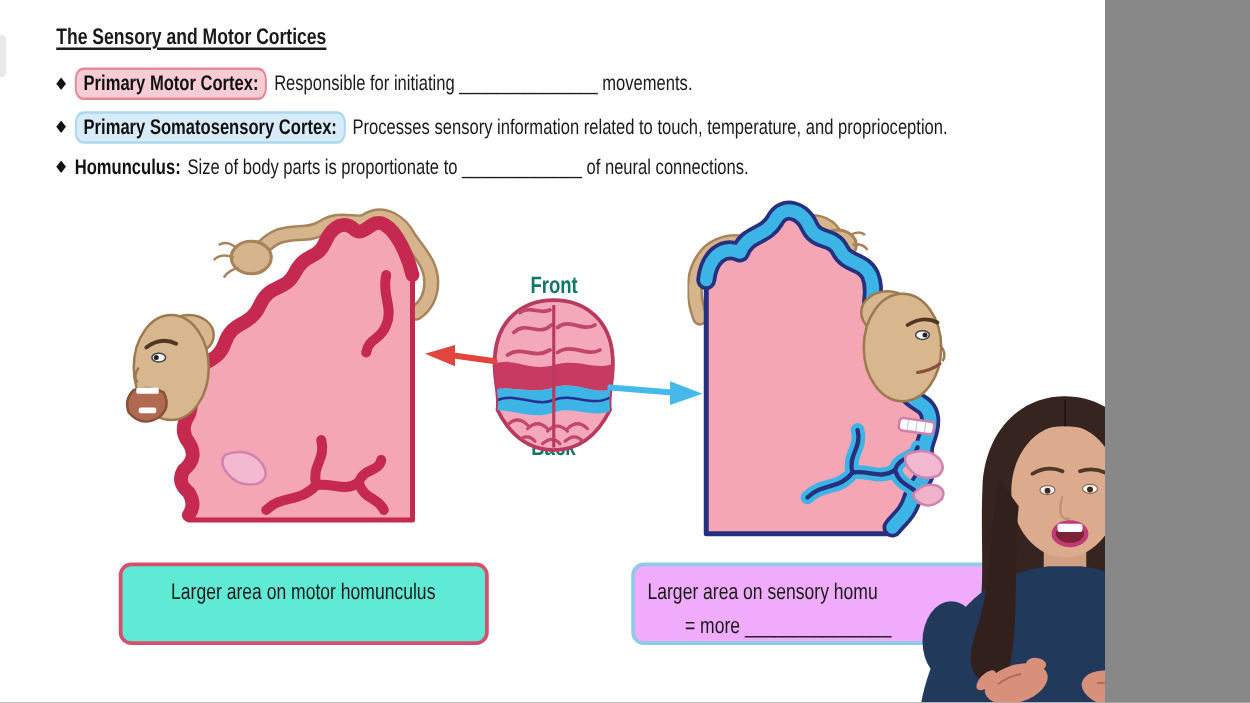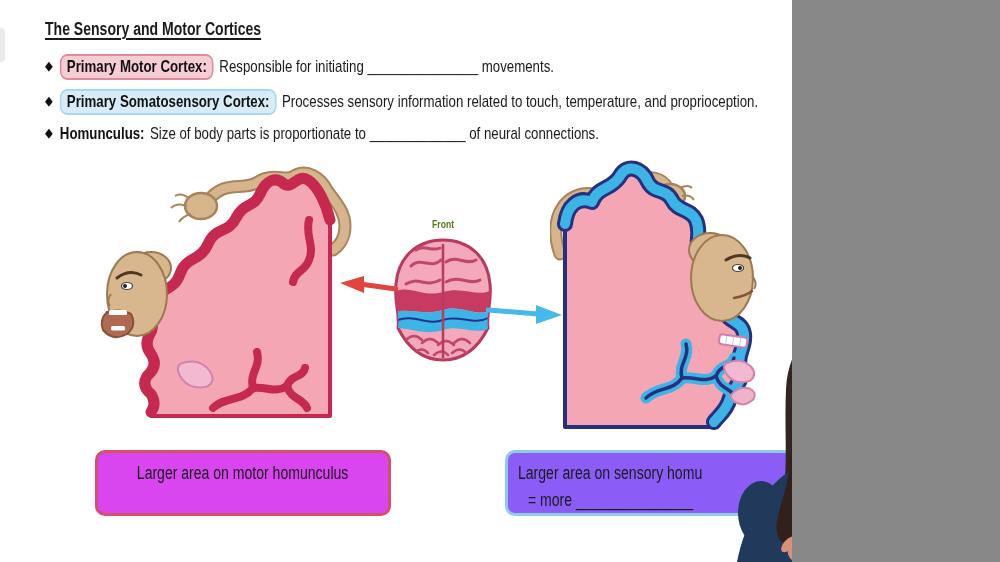--- a/index.html
+++ b/index.html
@@ -1,17 +1,17 @@
 <!DOCTYPE html>
 <html><head>
 <meta charset="utf-8">
 <style>
   html,body{margin:0;padding:0;background:#888;}
   .slide{
-    position:relative;width:792px;height:562px;background:#ffffff;
+    position:relative;width:884px;height:562px;background:#ffffff;
     overflow:hidden;font-family:"Liberation Sans",sans-serif;color:#1a1a1a;
   }
   .abs{position:absolute;}
   .condensed{display:inline-flex;align-items:center;transform:scaleX(0.78);transform-origin:0 50%;white-space:nowrap;}
   .condensed.center{transform-origin:50% 50%;}
   .condensed.right{transform-origin:100% 50%;}
 
   
   .title{left:45px;top:19px;font-size:18px;font-weight:bold;}
   .title .condensed{text-decoration:underline;text-decoration-thickness:2px;text-underline-offset:3px;}
@@ -22,30 +22,30 @@
   .bullet-row .term{font-weight:bold;color:#111;}
   .bullet-row .pill{padding:1px 7px;border-radius:9px;border:2px solid;line-height:1.15;}
   .pill.pink{background:#f6ccd5;border-color:#e28a9b;}
   .pill.blue{background:#d7ecf8;border-color:#a9d9ef;}
   .bullet-row .rest{margin-left:7px;}
 
   
   .diag-label{font-weight:bold;line-height:1.25;}
   .motor-label{left:190px;top:374px;width:135px;text-align:right;font-size:13px;color:#3c3c3c;}
   .sensory-label{left:577px;top:362px;font-size:12.5px;color:#232a6e;line-height:1.3;}
-  .front-label,.back-label{width:90px;text-align:center;font-size:11px;color:#4d7c0f;font-weight:bold;}
+  .front-label,.back-label{width:90px;text-align:center;font-size:19px;color:#0f766e;font-weight:bold;}
   .front-label{left:398px;top:218px;}
   .back-label{left:398px;top:348px;}
 
   
   .callout{border-radius:10px;font-size:18px;line-height:1.5;padding-top:7px;box-sizing:border-box;}
-  .callout-motor{left:95px;top:450px;width:296px;height:66px;background:#d946ef;border:3px solid #d5506d;text-align:center;}
-  .callout-sensory{left:505px;top:450px;width:292px;height:66px;background:#8b5cf6;border:3px solid #8fcbe9;text-align:left;}
+  .callout-motor{left:95px;top:450px;width:296px;height:66px;background:#5eead4;border:3px solid #d5506d;text-align:center;}
+  .callout-sensory{left:505px;top:450px;width:292px;height:66px;background:#f0abfc;border:3px solid #8fcbe9;text-align:left;}
   .callout-sensory .line1{padding-left:10px;}
-  .callout-sensory .line2{padding-left:20px;}
+  .callout-sensory .line2{padding-left:40px;}
   .callout .cline{display:block;}
 
   
   .corner-badge{left:979px;top:3px;width:22px;height:22px;border-radius:50%;
     border:2px solid #d5d5d5;background:#fbfbfb;display:flex;align-items:center;justify-content:center;}
   .corner-badge span{display:block;width:8px;height:2px;background:#cfcfcf;}
   .edge-artifact{left:0;top:28px;width:5px;height:34px;background:#eaeaea;border-radius:0 4px 4px 0;}
 
   svg{display:block;}
 </style>

